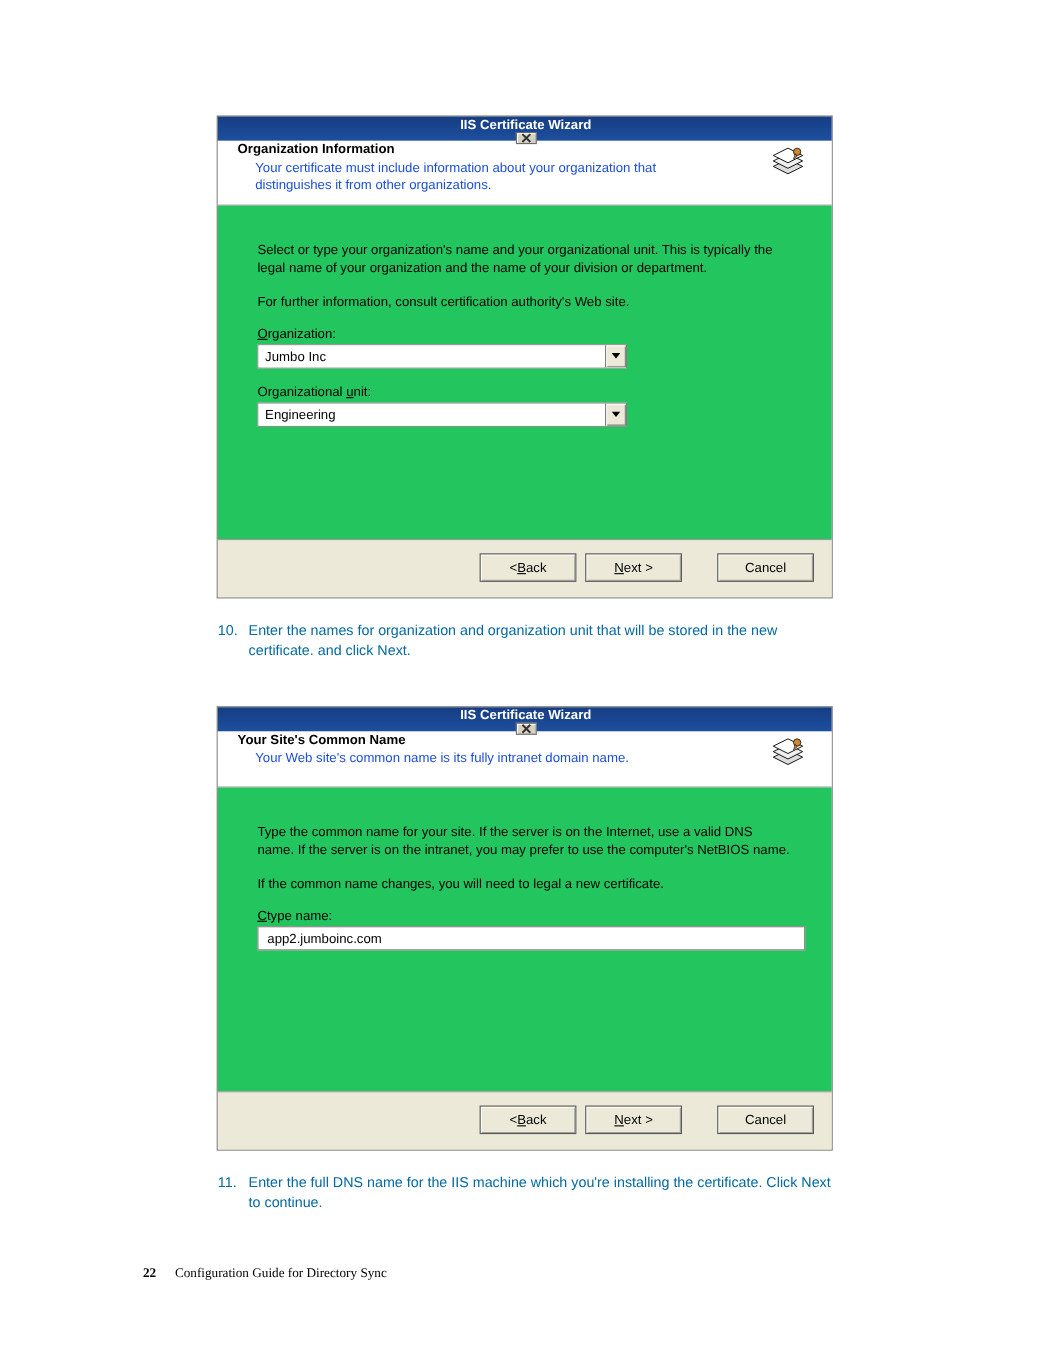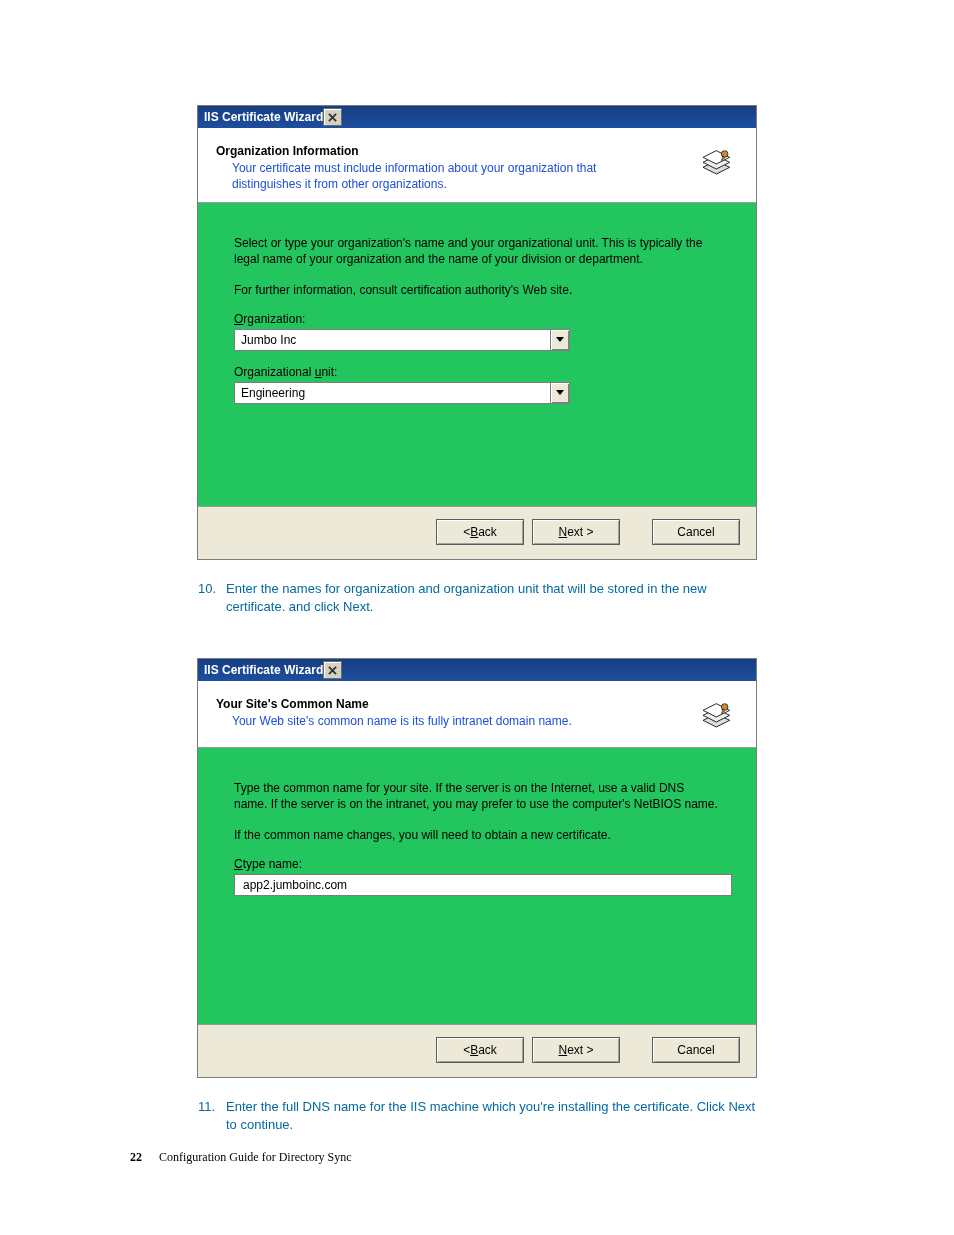--- a/index.html
+++ b/index.html
@@ -26,40 +26,41 @@
   }
   .titlebar {
     height: 22px;
     background: linear-gradient(#163d83, #1d4f9e);
     color: #fff;
     display: flex;
     align-items: center;
     padding: 0 4px 0 6px;
     font-weight: bold;
     font-size: 12px;
-    justify-content: flex-start;
+    justify-content: space-between;
+    flex-direction: column;
   }
   .titlebar .close {
     width: 17px;
     height: 16px;
     background: #d5d2c4;
     border: 1px solid #6b6b6b;
     display: flex;
     align-items: center;
     justify-content: center;
     color: #333;
     font-weight: bold;
     font-size: 11px;
     line-height: 1;
     box-shadow: inset 1px 1px 0 #fff;
   }
   .header-band {
     background: #ffffff;
     border-bottom: 1px solid #9b9b9b;
-    padding: 16px 18px 10px 18px;
+    padding: 0 18px 10px 18px;
     display: flex;
     justify-content: space-between;
     align-items: flex-start;
   }
   .header-text {
     flex: 1;
   }
   .header-title {
     font-weight: bold;
     font-size: 12px;
@@ -310,21 +311,21 @@
             <polygon points="0,16 16,8 32,16 16,24" fill="#eee" stroke="#000" stroke-width="1"></polygon>
             <polygon points="0,10 16,2 32,10 16,18" fill="#fff" stroke="#000" stroke-width="1"></polygon>
             <circle cx="26" cy="6" r="4" fill="#c83" stroke="#000" stroke-width="0.8"></circle>
             <path d="M24 8 L22 14 L26 11 Z" fill="#c83" stroke="#000" stroke-width="0.6"></path>
           </g>
         </svg>
       </div>
     </div>
     <div class="body-area">
       <div class="body-text">Type the common name for your site. If the server is on the Internet, use a valid DNS name. If the server is on the intranet, you may prefer to use the computer's NetBIOS name.</div>
-      <div class="body-text">If the common name changes, you will need to obtain a new certificate.</div>
+      <div class="body-text">If the common name changes, you will need to legal a new certificate.</div>
 
       <div class="field-label">
         <span class="underline-accel">C</span><span>type name:</span>
       </div>
       <div class="textbox">
         <input type="text" value="app2.jumboinc.com" style="">
       </div>
 
       <div class="spacer2"></div>
     </div>

